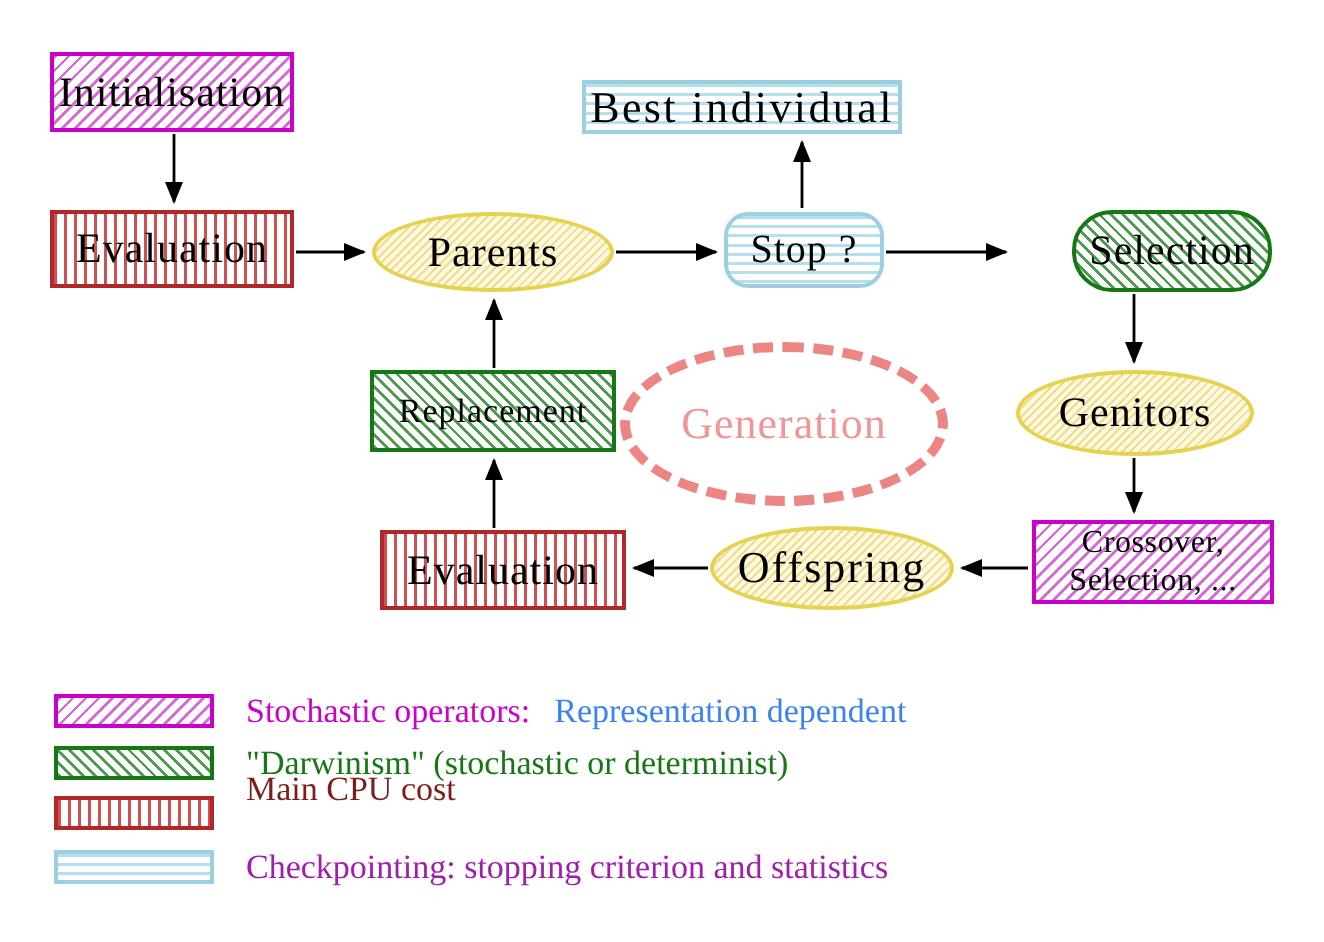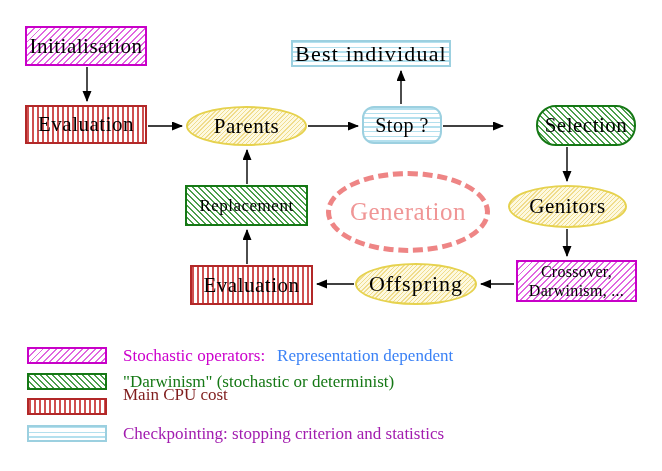--- a/index.html
+++ b/index.html
@@ -38,21 +38,21 @@
     border:5px dashed #ee8585; border-radius:50%; background:transparent; color:#f09696;
   }
   
   .n-init       { left:25px;  top:26px;  width:122px; height:40px; font-size:21px; }
   .n-eval-top   { left:25px;  top:105px; width:122px; height:39px; font-size:21px; }
   .n-parents    { left:186px; top:106px; width:121px; height:40px; font-size:21px; }
   .n-best       { left:291px; top:40px;  width:160px; height:27px; font-size:22px; letter-spacing:1.2px; }
   .n-stop       { left:362px; top:106px; width:80px;  height:38px; font-size:20px; border-radius:12px; }
   .n-selection  { left:536px; top:105px; width:100px; height:41px; font-size:21px;border-radius:20px; }
   .n-replace    { left:185px; top:185px; width:123px; height:41px; font-size:17px; }
-  .n-generation { left:326px; top:171px; width:164px; height:82px; font-size:25px; }
+  .n-generation { left:310px; top:171px; width:164px; height:82px; font-size:22px; }
   .n-genitors   { left:508px; top:185px; width:119px; height:43px; font-size:21px; }
   .n-eval-bot   { left:190px; top:265px; width:123px; height:40px; font-size:21px; }
   .n-offspring  { left:355px; top:263px; width:122px; height:42px; font-size:22px; letter-spacing:1px; }
   .n-crossover  { left:516px; top:260px; width:121px; height:42px; font-size:16px;
                   flex-direction:column; line-height:1.2; letter-spacing:0.3px; }
   
   .lswatch { position:absolute; z-index:2; left:27px; width:80px; height:17px; box-sizing:border-box; }
   .lsw-1 { top:347px; } .lsw-2 { top:373px; } .lsw-3 { top:398px; } .lsw-4 { top:425px; }
   .ltext { position:absolute; z-index:2; left:123px; font-size:17px; white-space:nowrap; }
   .ltx-1 { top:346px; color:#cc00cc; }
@@ -104,21 +104,21 @@
   <div class="node ellipse-dashed n-generation">Generation</div>
 
   <div class="node ellipse-yellow n-genitors">Genitors</div>
 
   <div class="node stripe-red n-eval-bot">Evaluation</div>
 
   <div class="node ellipse-yellow n-offspring">Offspring</div>
 
   <div class="node hatch-magenta n-crossover">
     <div>Crossover,</div>
-    <div>Darwinism, ...</div>
+    <div>Selection, ...</div>
   </div>
 
   <div class="lswatch hatch-magenta lsw-1"></div>
   <div class="ltext ltx-1">
     <span>Stochastic operators:</span><span class="ltx-gold">Representation dependent</span>
   </div>
 
   <div class="lswatch hatch-green lsw-2"></div>
   <div class="ltext ltx-2">"Darwinism" (stochastic or determinist)</div>
 

